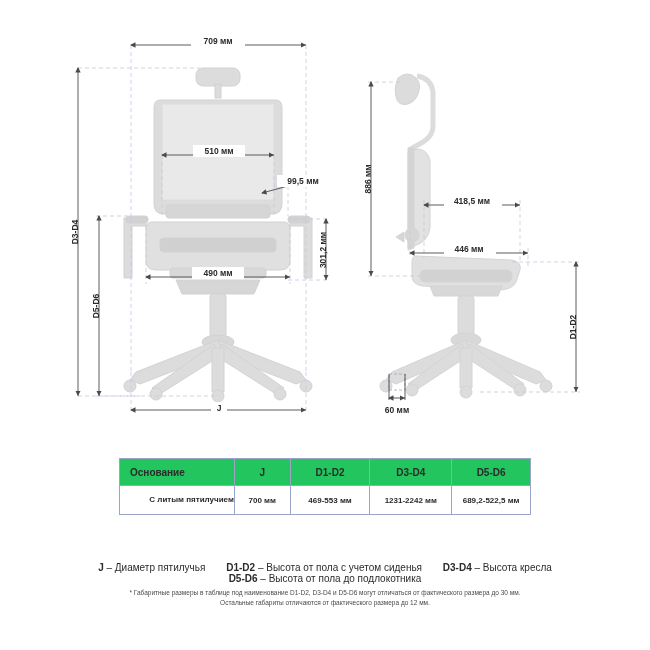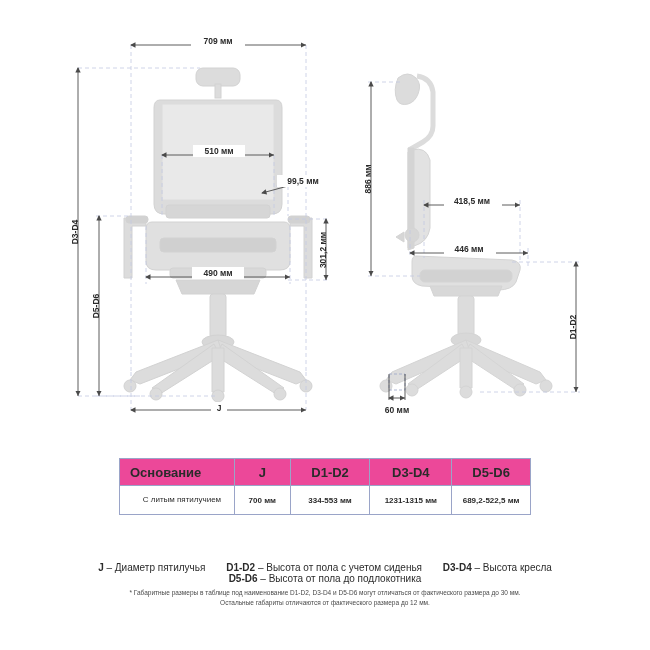--- a/index.html
+++ b/index.html
@@ -46,33 +46,33 @@
   }
   table.spec th, table.spec td {
     border: 1px solid #9aa4c8;
     padding: 0;
     text-align: center;
     vertical-align: middle;
     height: 28px;
     color: #2b2b2b;
   }
   table.spec thead th {
-    background: #ec4899;
+    background: #22c55e;
     font-weight: bold;
-    font-size: 13px;
+    font-size: 10px;
     height: 26px;
   }
   table.spec thead th.first {
     text-align: left;
     padding-left: 10px;
   }
   table.spec tbody td.first {
-    text-align: center;
+    text-align: right;
     padding-left: 10px;
-    font-weight: normal;
+    font-weight: bold;
     line-height: 1.25;
   }
   table.spec tbody tr.alt td {
     background: #f3f3fa;
   }
   table.spec tbody tr td {
     background: #ffffff;
     font-weight: bold;
   }
   col.c1 { width: 115px; }
@@ -316,22 +316,22 @@
           <th>J</th>
           <th>D1-D2</th>
           <th>D3-D4</th>
           <th>D5-D6</th>
         </tr>
       </thead>
       <tbody>
         <tr>
           <td class="first">С литым пятилучием</td>
           <td>700 мм</td>
-          <td>334-553 мм</td>
-          <td>1231-1315 мм</td>
+          <td>469-553 мм</td>
+          <td>1231-2242 мм</td>
           <td>689,2-522,5 мм</td>
         </tr>
       </tbody>
     </table>
   </div>
 
   <div class="legend">
     <span class="item"><b>J</b><span> – Диаметр пятилучья</span></span>
     <span class="item"><b>D1-D2</b><span> – Высота от пола с учетом сиденья</span></span>
     <span class="item"><b>D3-D4</b><span> – Высота кресла</span></span>

